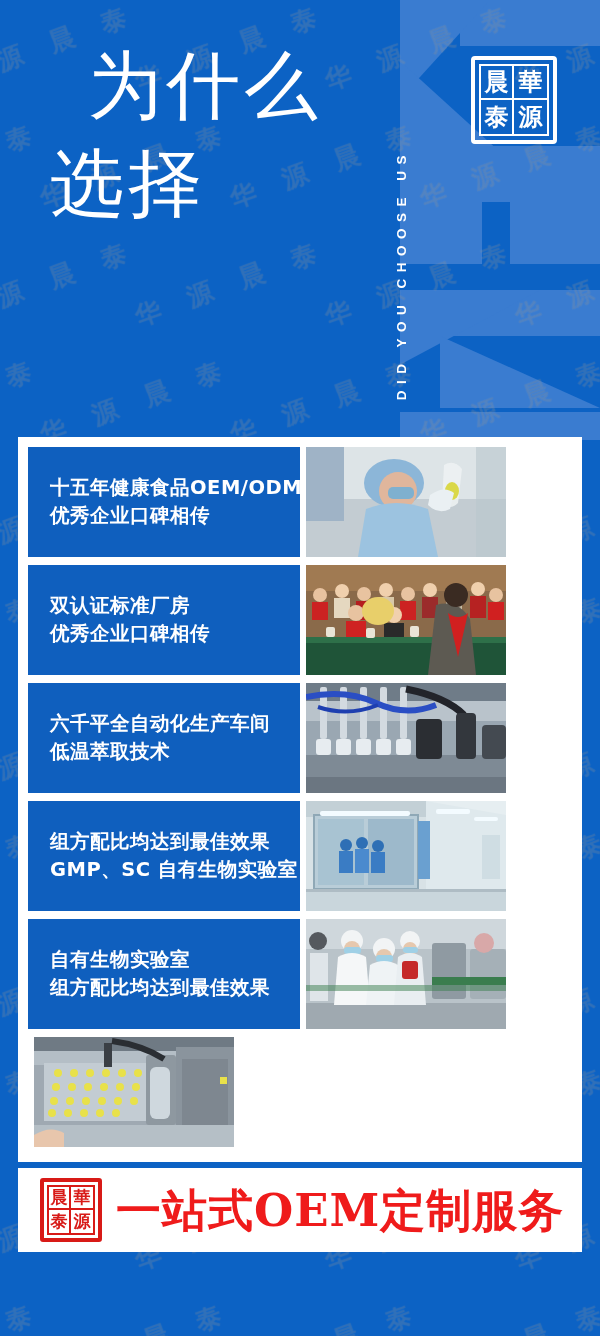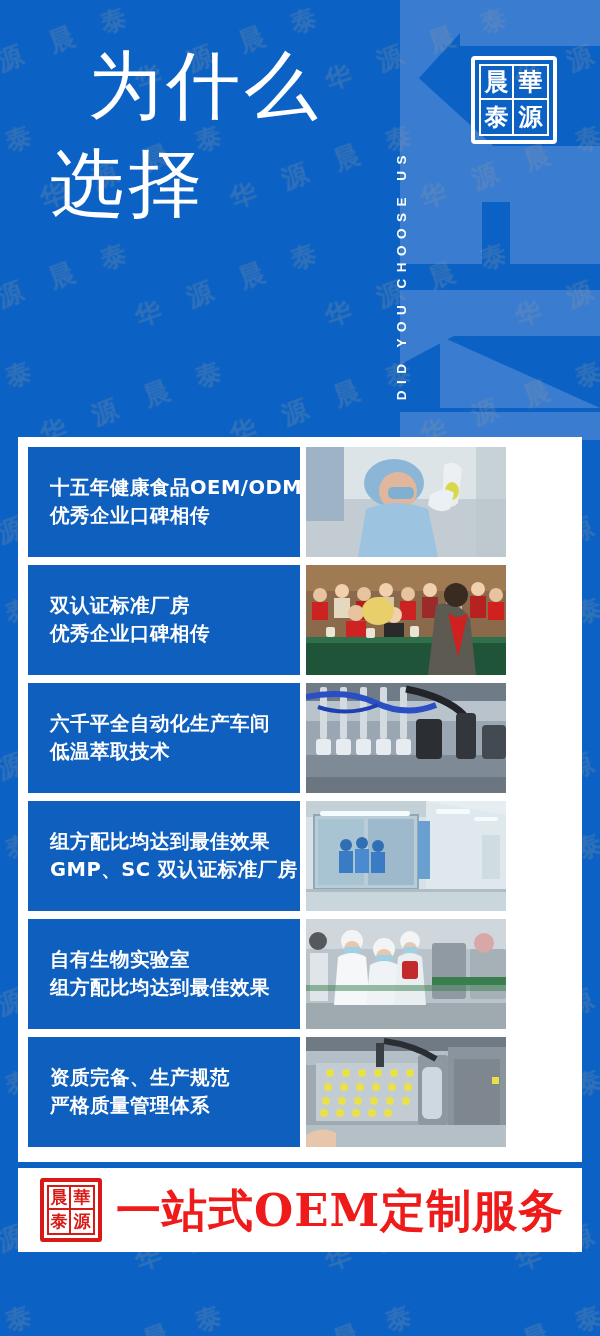--- a/index.html
+++ b/index.html
@@ -265,21 +265,21 @@
           <rect x="150" y="30" width="20" height="46" rx="4" fill="#33373d"></rect>
           <rect x="176" y="42" width="24" height="34" rx="4" fill="#444a51"></rect>
           <rect x="0" y="94" width="200" height="16" fill="#6b7681"></rect>
         </svg>
       </div>
     </div>
 
     <div class="row">
       <div class="txt">
         <div class="l">组方配比均达到最佳效果</div>
-        <div class="l">GMP、SC 双认证标准厂房</div>
+        <div class="l">GMP、SC 自有生物实验室</div>
       </div>
       <div class="pic">
         <svg class="ph" viewBox="0 0 200 110" preserveAspectRatio="none">
           <rect width="200" height="110" fill="#d8e2e6"></rect>
           <rect x="0" y="0" width="200" height="16" fill="#c3d0d6"></rect>
           <rect x="120" y="0" width="80" height="110" fill="#e6eef1"></rect>
           <path d="M120 0 L200 14 L200 96 L120 110 Z" fill="#dfe9ed"></path>
           <rect x="8" y="14" width="104" height="74" fill="#b9cdd8" stroke="#8fa8b6" stroke-width="2"></rect>
           <rect x="12" y="18" width="46" height="66" fill="#a8c3d2"></rect>
           <rect x="62" y="18" width="46" height="66" fill="#9db9cb"></rect>
@@ -328,24 +328,20 @@
           <rect x="126" y="24" width="34" height="56" rx="3" fill="#8f9aa2"></rect>
           <rect x="164" y="30" width="36" height="50" rx="3" fill="#a5b0b7"></rect>
           <rect x="126" y="58" width="74" height="8" fill="#3a7d4e"></rect>
           <rect x="0" y="66" width="200" height="6" fill="#3a7d4e" opacity=".5"></rect>
           <circle cx="178" cy="24" r="10" fill="#d8a8a8"></circle>
         </svg>
       </div>
     </div>
 
     <div class="row">
-      <div class="txt">
-        <div class="l">资质完备、生产规范</div>
-        <div class="l">严格质量管理体系</div>
-      </div>
       <div class="pic">
         <svg class="ph" viewBox="0 0 200 110" preserveAspectRatio="none">
           <rect width="200" height="110" fill="#9fa9b2"></rect>
           <rect x="0" y="0" width="200" height="14" fill="#6f7a84"></rect>
           <rect x="0" y="14" width="200" height="14" fill="#b4bec6"></rect>
           <rect x="10" y="26" width="104" height="58" fill="#c3ccd3"></rect>
           <g fill="#e8e14a">
             <circle cx="24" cy="36" r="4"></circle>
               <circle cx="40" cy="36" r="4"></circle>
               <circle cx="56" cy="36" r="4"></circle>

